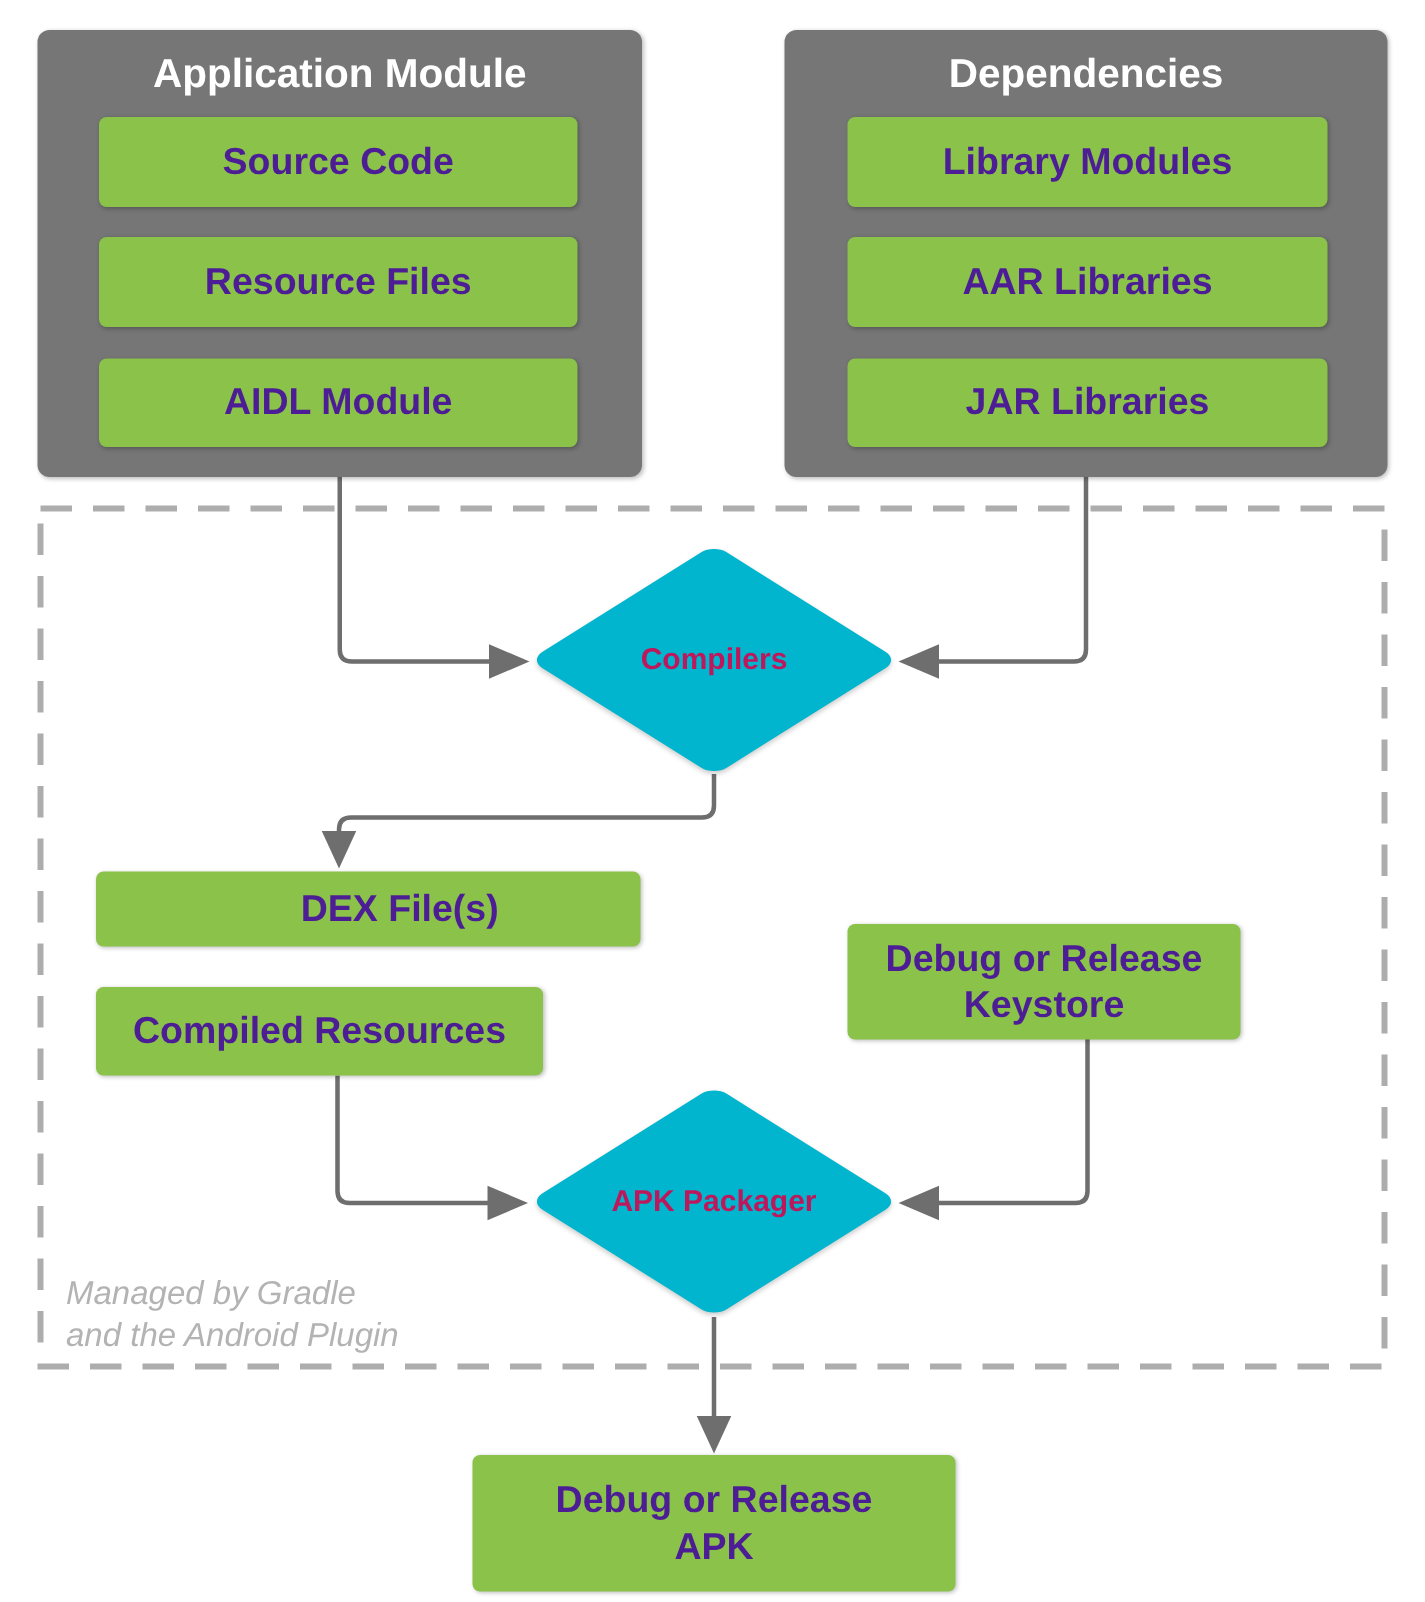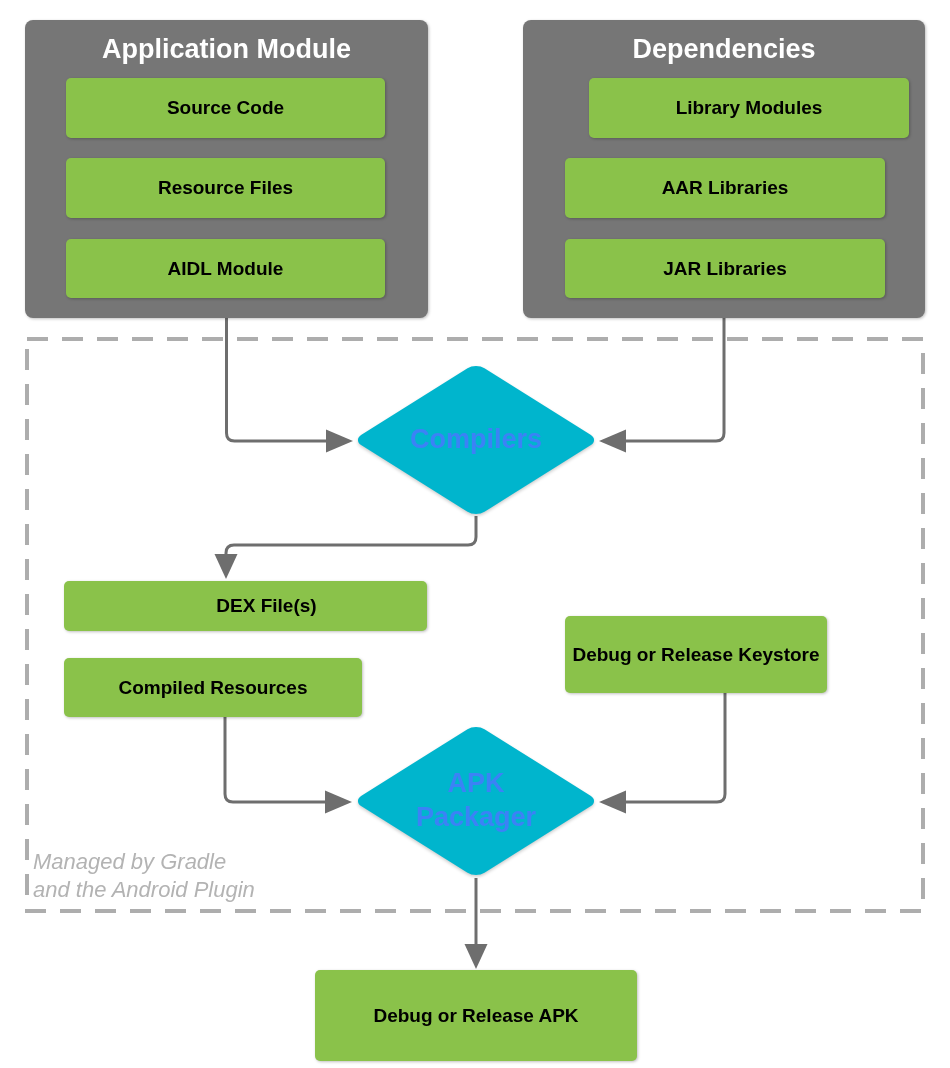--- a/index.html
+++ b/index.html
@@ -12,34 +12,34 @@
     position:absolute;background:#767676;border-radius:8px;
     box-shadow:1px 1px 3px rgba(0,0,0,0.25);
   }
   .gray-title{
     height:58px;display:flex;align-items:center;justify-content:center;
     color:#ffffff;font-size:27px;font-weight:bold;
   }
   .green-node{
     position:absolute;background:#8ac24a;border-radius:5px;
     display:flex;align-items:center;justify-content:center;text-align:center;
-    color:#000000;font-size:19px;font-weight:bold;line-height:1.22;
+    color:#4c1d95;font-size:25px;font-weight:bold;line-height:1.22;
     box-shadow:1px 1px 3px rgba(0,0,0,0.25);
   }
   .diamond{
     position:absolute;width:174px;height:174px;background:#00b5cd;
     border-radius:12px;transform:scaleY(0.627) rotate(45deg);
     box-shadow:2px 2px 4px rgba(0,0,0,0.2);
   }
   .diamond-label{
     position:absolute;display:flex;align-items:center;justify-content:center;
-    text-align:center;color:#3b82f6;font-size:27px;font-weight:bold;line-height:1.25;
+    text-align:center;color:#be185d;font-size:20px;font-weight:bold;line-height:1.25;
   }
   .caption{
-    position:absolute;left:33px;top:848px;color:#b3b3b3;
+    position:absolute;left:44px;top:848px;color:#b3b3b3;
     font-size:22px;font-style:italic;line-height:28px;
   }
   .inner-w{max-width:262px;}
 </style>
 </head>
 <body>
 
 <div id="canvas">
 
   <svg id="wires" viewBox="0 0 950 1068" xmlns="http://www.w3.org/2000/svg">
@@ -64,21 +64,21 @@
 
   <div class="gray-box" style="left:25px;top:20px;width:403px;height:298px;">
     <div class="gray-title">Application Module</div>
     <div class="green-node" style="left:41px;top:58px;width:319px;height:60px;">Source Code</div>
     <div class="green-node" style="left:41px;top:138px;width:319px;height:60px;">Resource Files</div>
     <div class="green-node" style="left:41px;top:219px;width:319px;height:59px;">AIDL Module</div>
   </div>
 
   <div class="gray-box" style="left:523px;top:20px;width:402px;height:298px;">
     <div class="gray-title">Dependencies</div>
-    <div class="green-node" style="left:42px;top:58px;width:320px;height:60px;margin-left:24px;">Library Modules</div>
+    <div class="green-node" style="left:42px;top:58px;width:320px;height:60px;">Library Modules</div>
     <div class="green-node" style="left:42px;top:138px;width:320px;height:60px;">AAR Libraries</div>
     <div class="green-node" style="left:42px;top:219px;width:320px;height:59px;">JAR Libraries</div>
   </div>
 
   <div class="diamond" style="left:389px;top:353px;"></div>
   <div class="diamond-label" style="left:353px;top:363px;width:246px;height:154px;">Compilers</div>
 
   <div class="green-node" style="left:64px;top:581px;width:321px;height:50px;padding-left:42px;">DEX File(s)</div>
   <div class="green-node" style="left:64px;top:658px;width:298px;height:59px;">Compiled Resources</div>
   <div class="green-node inner-w" style="left:565px;top:580px;width:320px;height:77px;margin-top:36px;">

